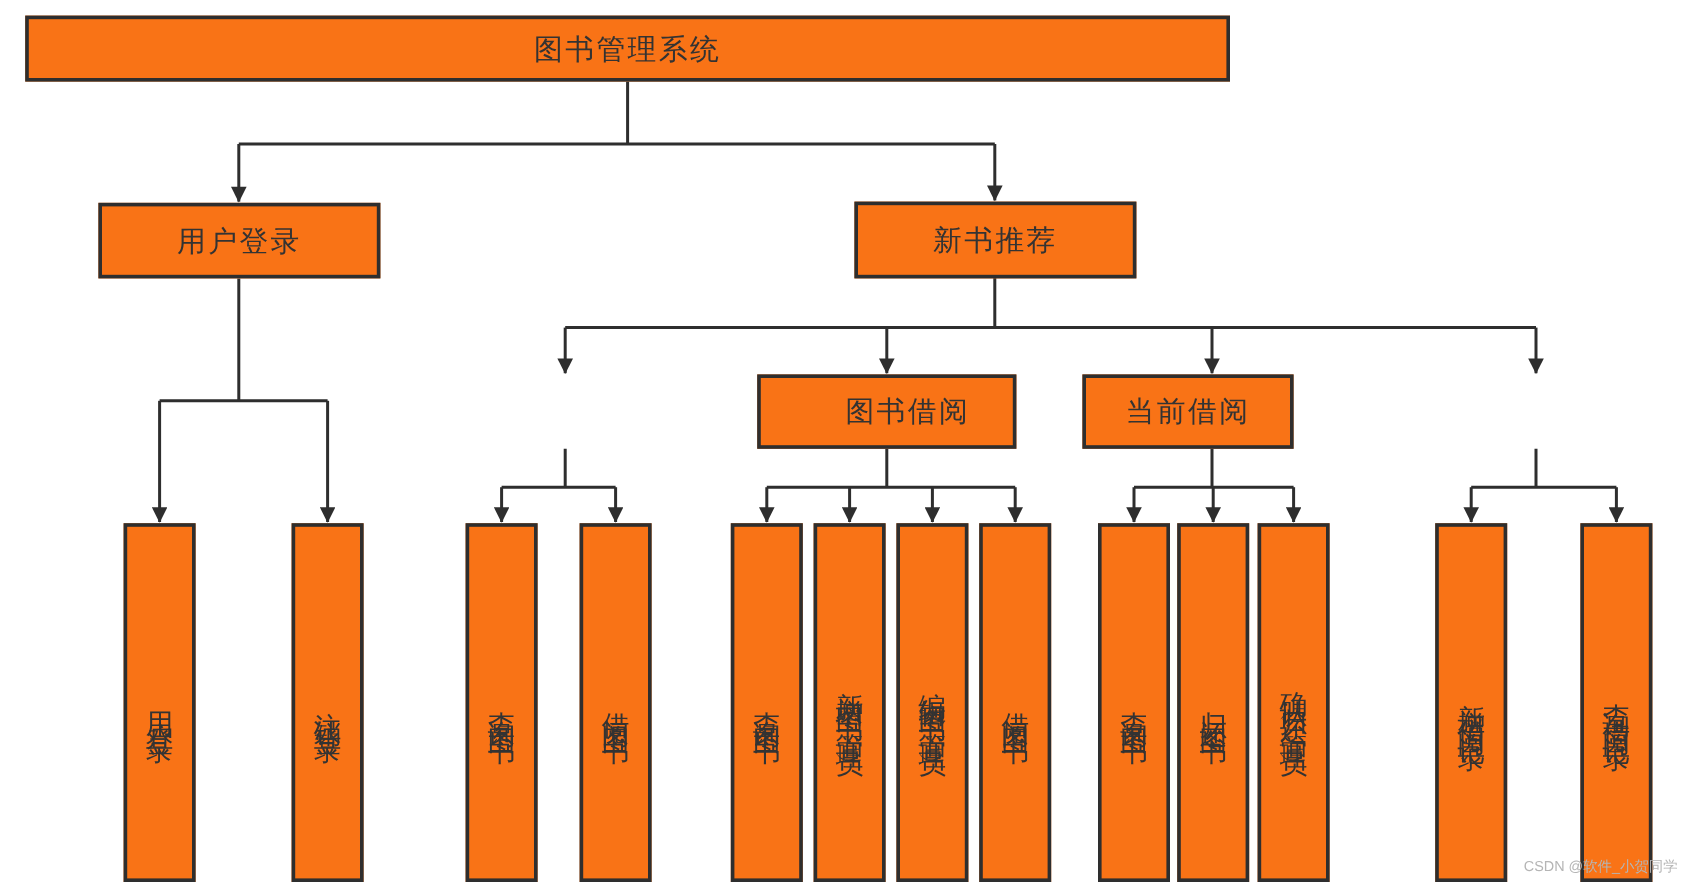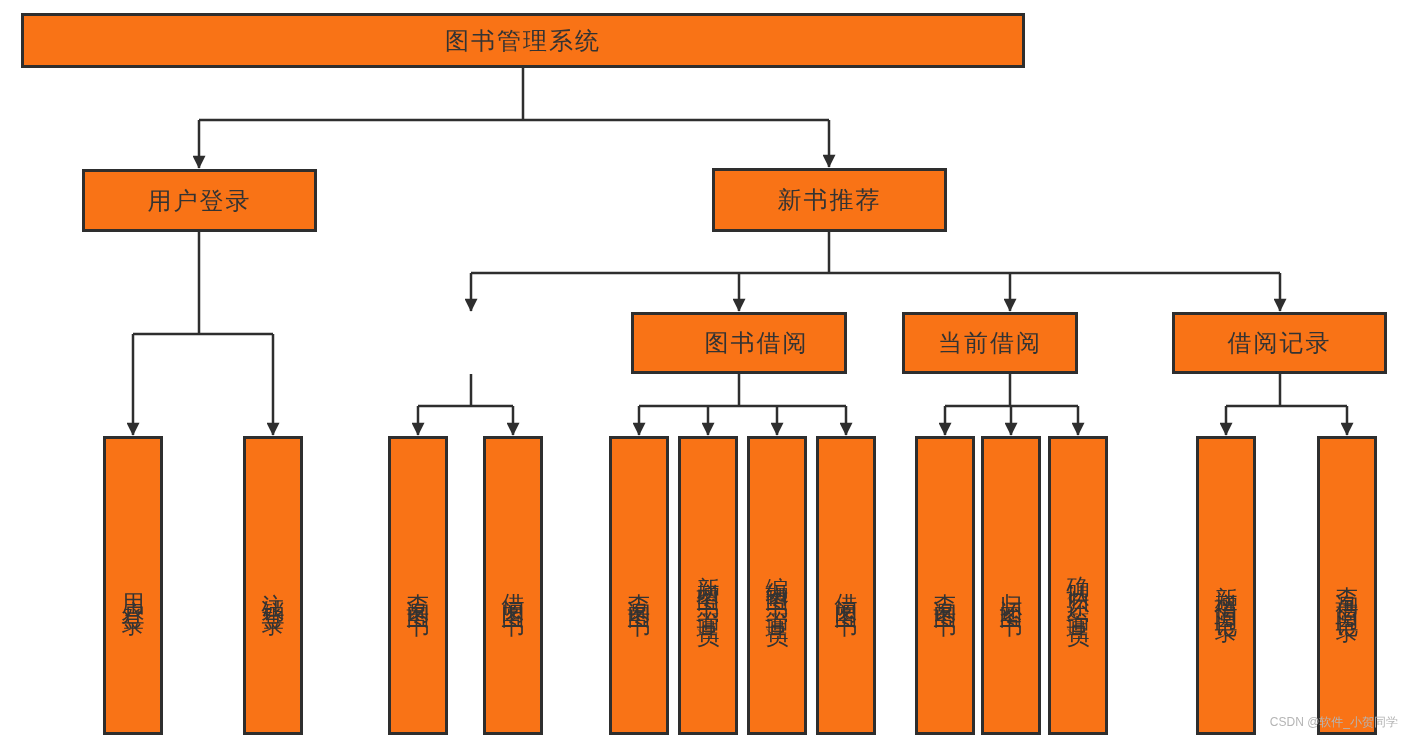--- a/index.html
+++ b/index.html
@@ -86,23 +86,20 @@
   <div class="node" style="left:712px; top:168px; width:235px; height:64px;">
     <span class="h-label">新书推荐</span>
   </div>
 
   <div class="node" style="left:631px; top:312px; width:216px; height:62px;padding-left:35px;">
     <span class="h-label">图书借阅</span>
   </div>
   <div class="node" style="left:902px; top:312px; width:176px; height:62px;">
     <span class="h-label">当前借阅</span>
   </div>
-  <div class="node" style="left:1172px; top:312px; width:215px; height:62px;">
-    <span class="h-label">借阅记录</span>
-  </div>
 
   <div class="node leaf" style="left:103px; top:436px; width:60px; height:299px;">
     <span class="v-label">用户登录</span>
   </div>
   <div class="node leaf" style="left:243px; top:436px; width:60px; height:299px;">
     <span class="v-label">注销登录</span>
   </div>
 
   <div class="node leaf" style="left:388px; top:436px; width:60px; height:299px;">
     <span class="v-label">查询图书</span>

